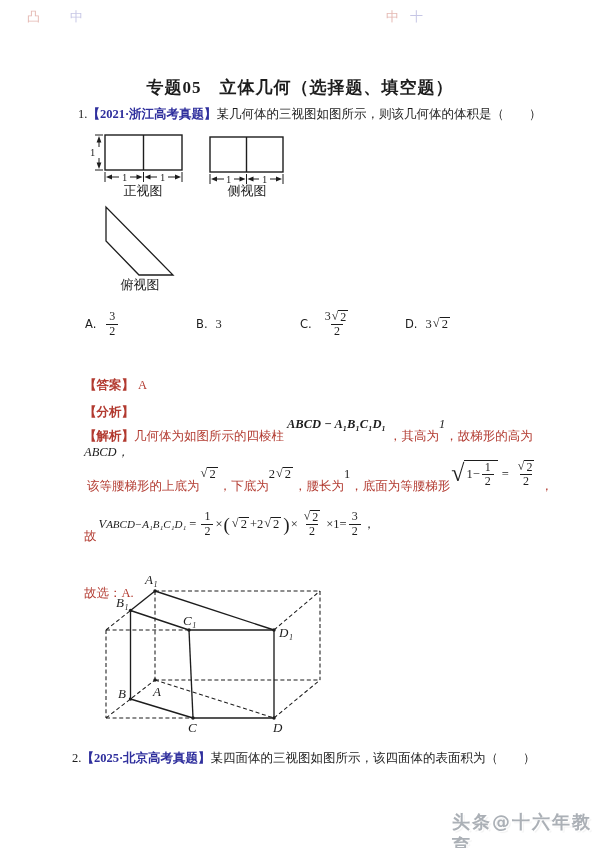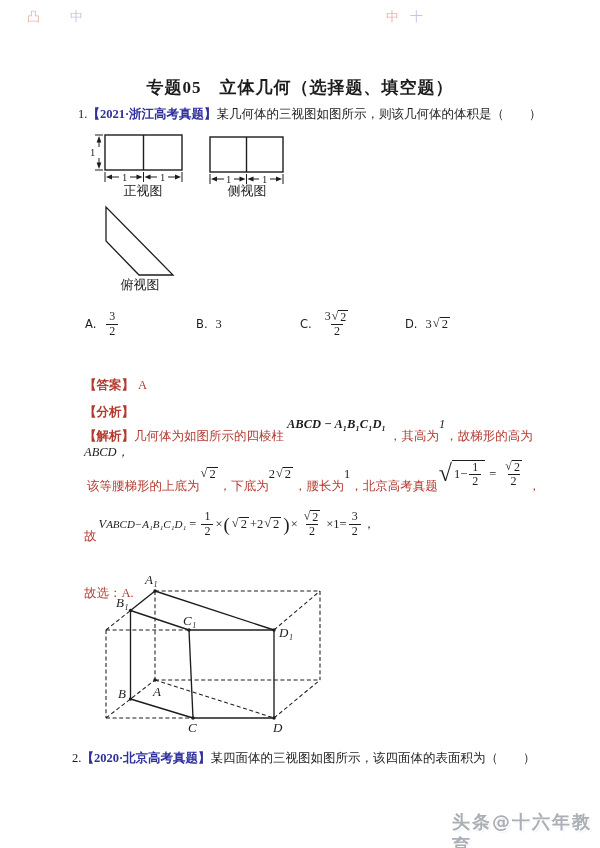--- a/index.html
+++ b/index.html
@@ -174,21 +174,21 @@
         <span class="rbody">2</span>
       </span>
     <span class="red">，下底为</span>
     <span>2</span>
     <span class="sqrt">
         <span class="rsign">√</span>
         <span class="rbody">2</span>
       </span>
     <span class="red">，腰长为</span>
     <span>1</span>
-    <span class="red">，北京高考真题</span>
+    <span class="red">，底面为等腰梯形</span>
     <span class="sqrt">
         <span class="rsign" style="font-size:24px;">√</span>
         <span class="rbody">
           <span>1−</span>
           <span class="frac">
             <span class="fn">1</span>
             <span class="fd">2</span>
           </span>
         </span>
       </span>
@@ -293,19 +293,19 @@
     <text class="figlab" x="88" y="57" fill="#1d1d1d">C₁</text>
     <text class="figlab" x="184" y="69" fill="#1d1d1d">D₁</text>
     <text class="figlab" x="23" y="130" fill="#1d1d1d">B</text>
     <text class="figlab" x="58" y="128" fill="#1d1d1d">A</text>
     <text class="figlab" x="93" y="164" fill="#1d1d1d">C</text>
     <text class="figlab" x="178" y="164" fill="#1d1d1d">D</text>
   </svg>
 
   <div class="abs line" style="left:72px;top:750px;">
     <span>2.</span>
-    <span class="blue">【2020·北京高考真题】</span>
+    <span class="blue">【2025·北京高考真题】</span>
     <span>某四面体的三视图如图所示，该四面体的表面积为（　　）</span>
   </div>
 
   <div class="abs watermark" style="left:452px;top:810px;">头条@十六年教育</div>
 
 </div>
 
 </body></html>

